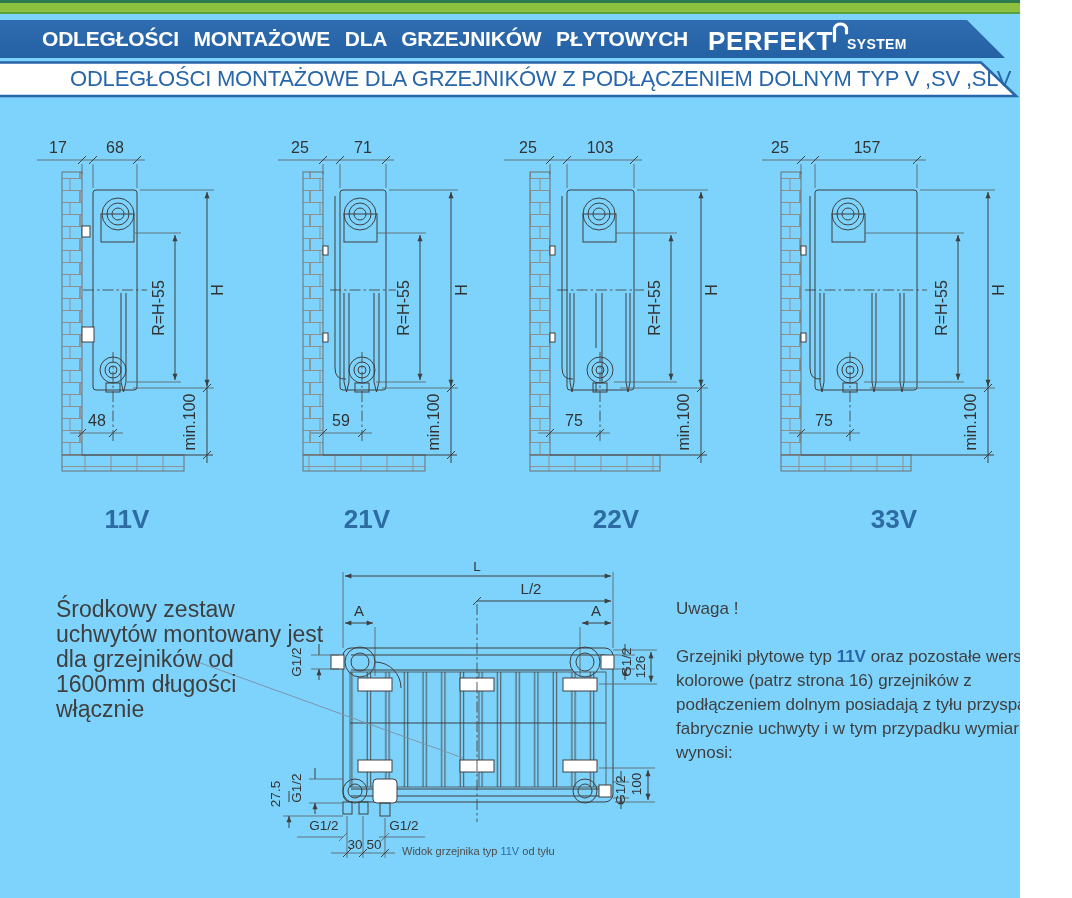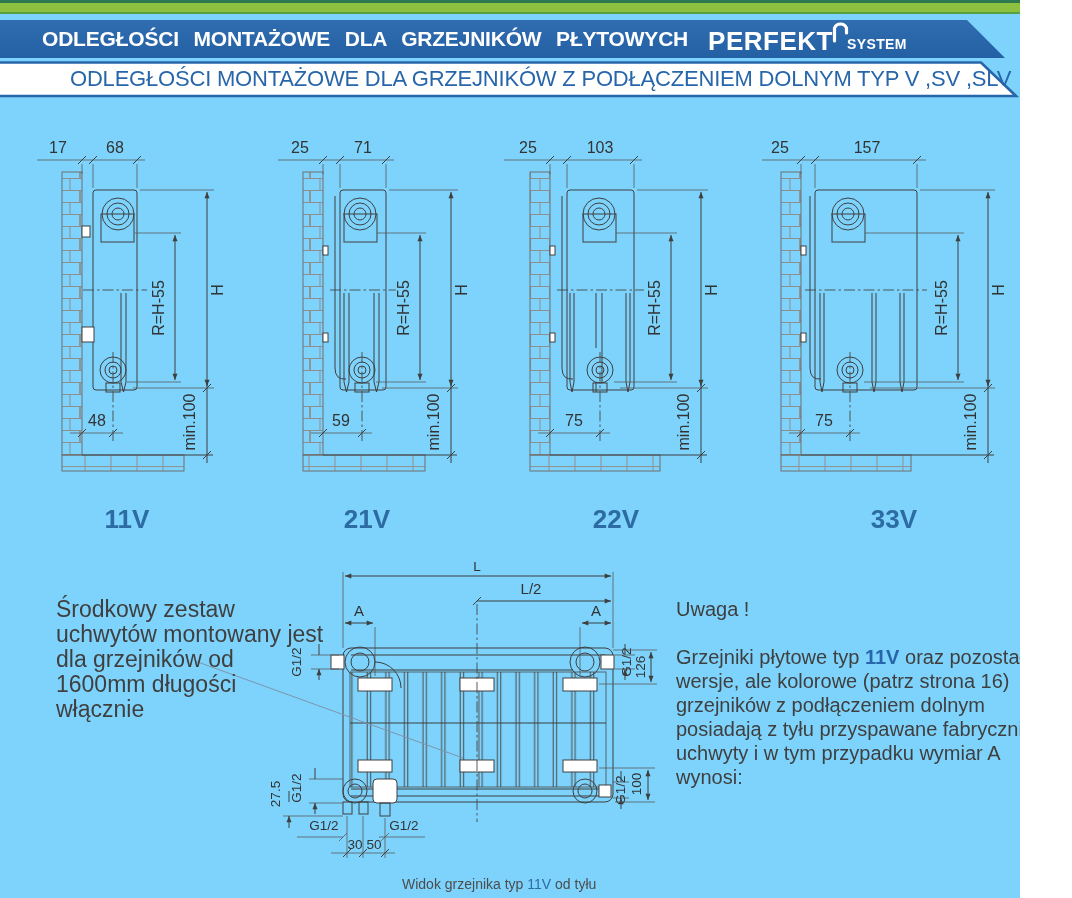--- a/index.html
+++ b/index.html
@@ -28,26 +28,26 @@
   .dimb{font-size:16px;}
   .dims{font-size:13.5px;}
   .typ{font-size:26px;font-weight:600;fill:#2d6ca3;}
   .ln{stroke:#3f3f3f;stroke-width:1;fill:none;}
   .lnthin{stroke:#5a5a5a;stroke-width:0.8;fill:none;}
   .wh{fill:#fff;stroke:#3f3f3f;stroke-width:1;}
   .dash{stroke:#474747;stroke-width:0.9;fill:none;stroke-dasharray:11 3 2.5 3;}
   .diagram{position:absolute;}
   
   .left-note{position:absolute;left:56px;top:597px;width:272px;font-size:23px;line-height:25px;color:#3f3f3f;}
-  .note-block{position:absolute;left:676px;top:597px;width:392px;font-size:20px;line-height:24px;color:#3f3f3f;}
+  .note-block{position:absolute;left:676px;top:597px;width:392px;font-size:17px;line-height:24px;color:#3f3f3f;}
   .note-title{margin:0 0 24px 0;}
   .note-par{margin:0 0 25px 0;}
   .note-line{margin:0 0 8px 0;}
   .acc{color:#2766aa;font-weight:bold;}
-  .caption{position:absolute;left:402px;top:845px;font-size:14px;color:#4d4d4d;margin-top:31px;}
+  .caption{position:absolute;left:402px;top:845px;font-size:11px;color:#4d4d4d;}
   .caption .acc2{color:#2d6ca3;}
   .leader{position:absolute;left:195px;top:661px;}
 </style>
 </head>
 <body>
 
 <div class="page">
 
   <div class="strip-green"></div>
 

